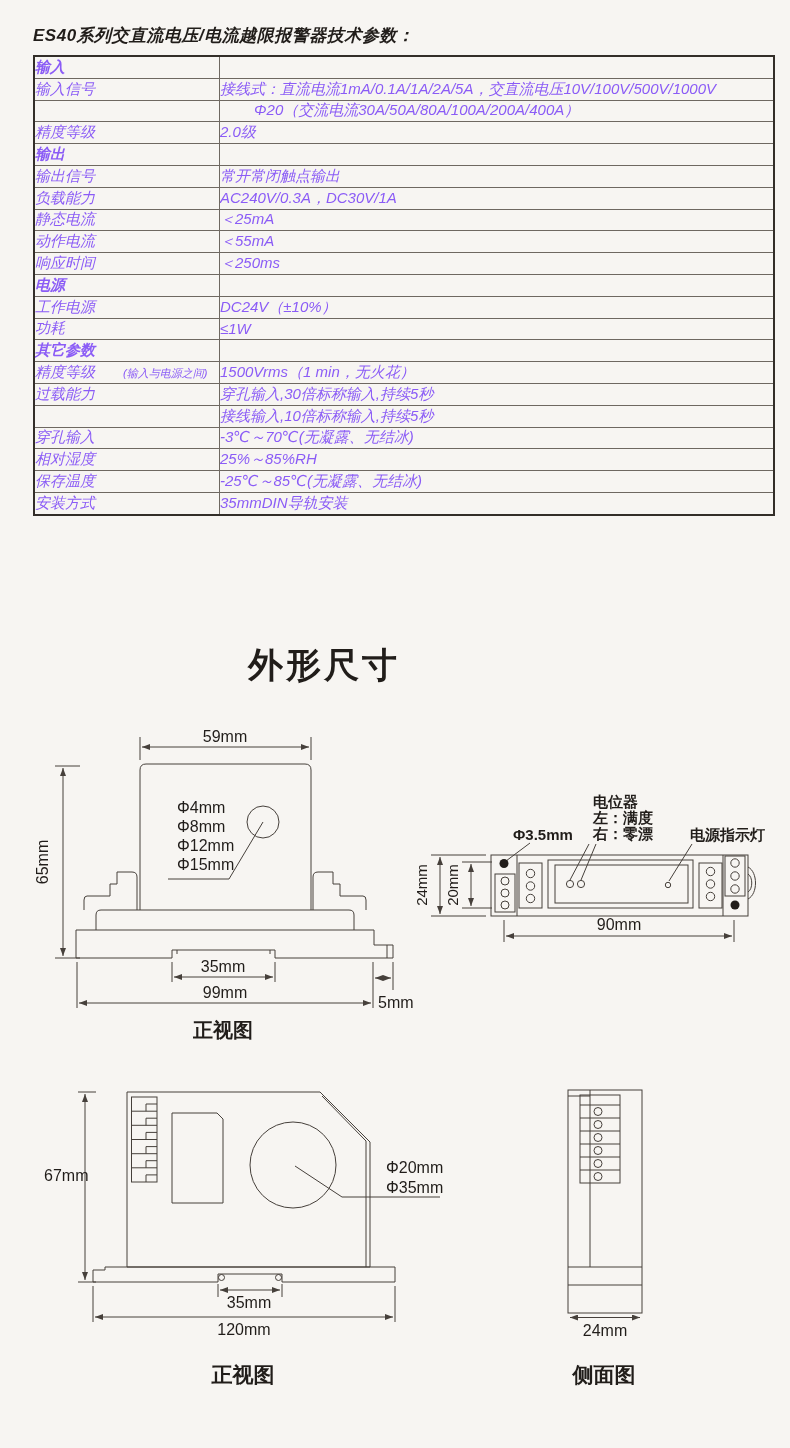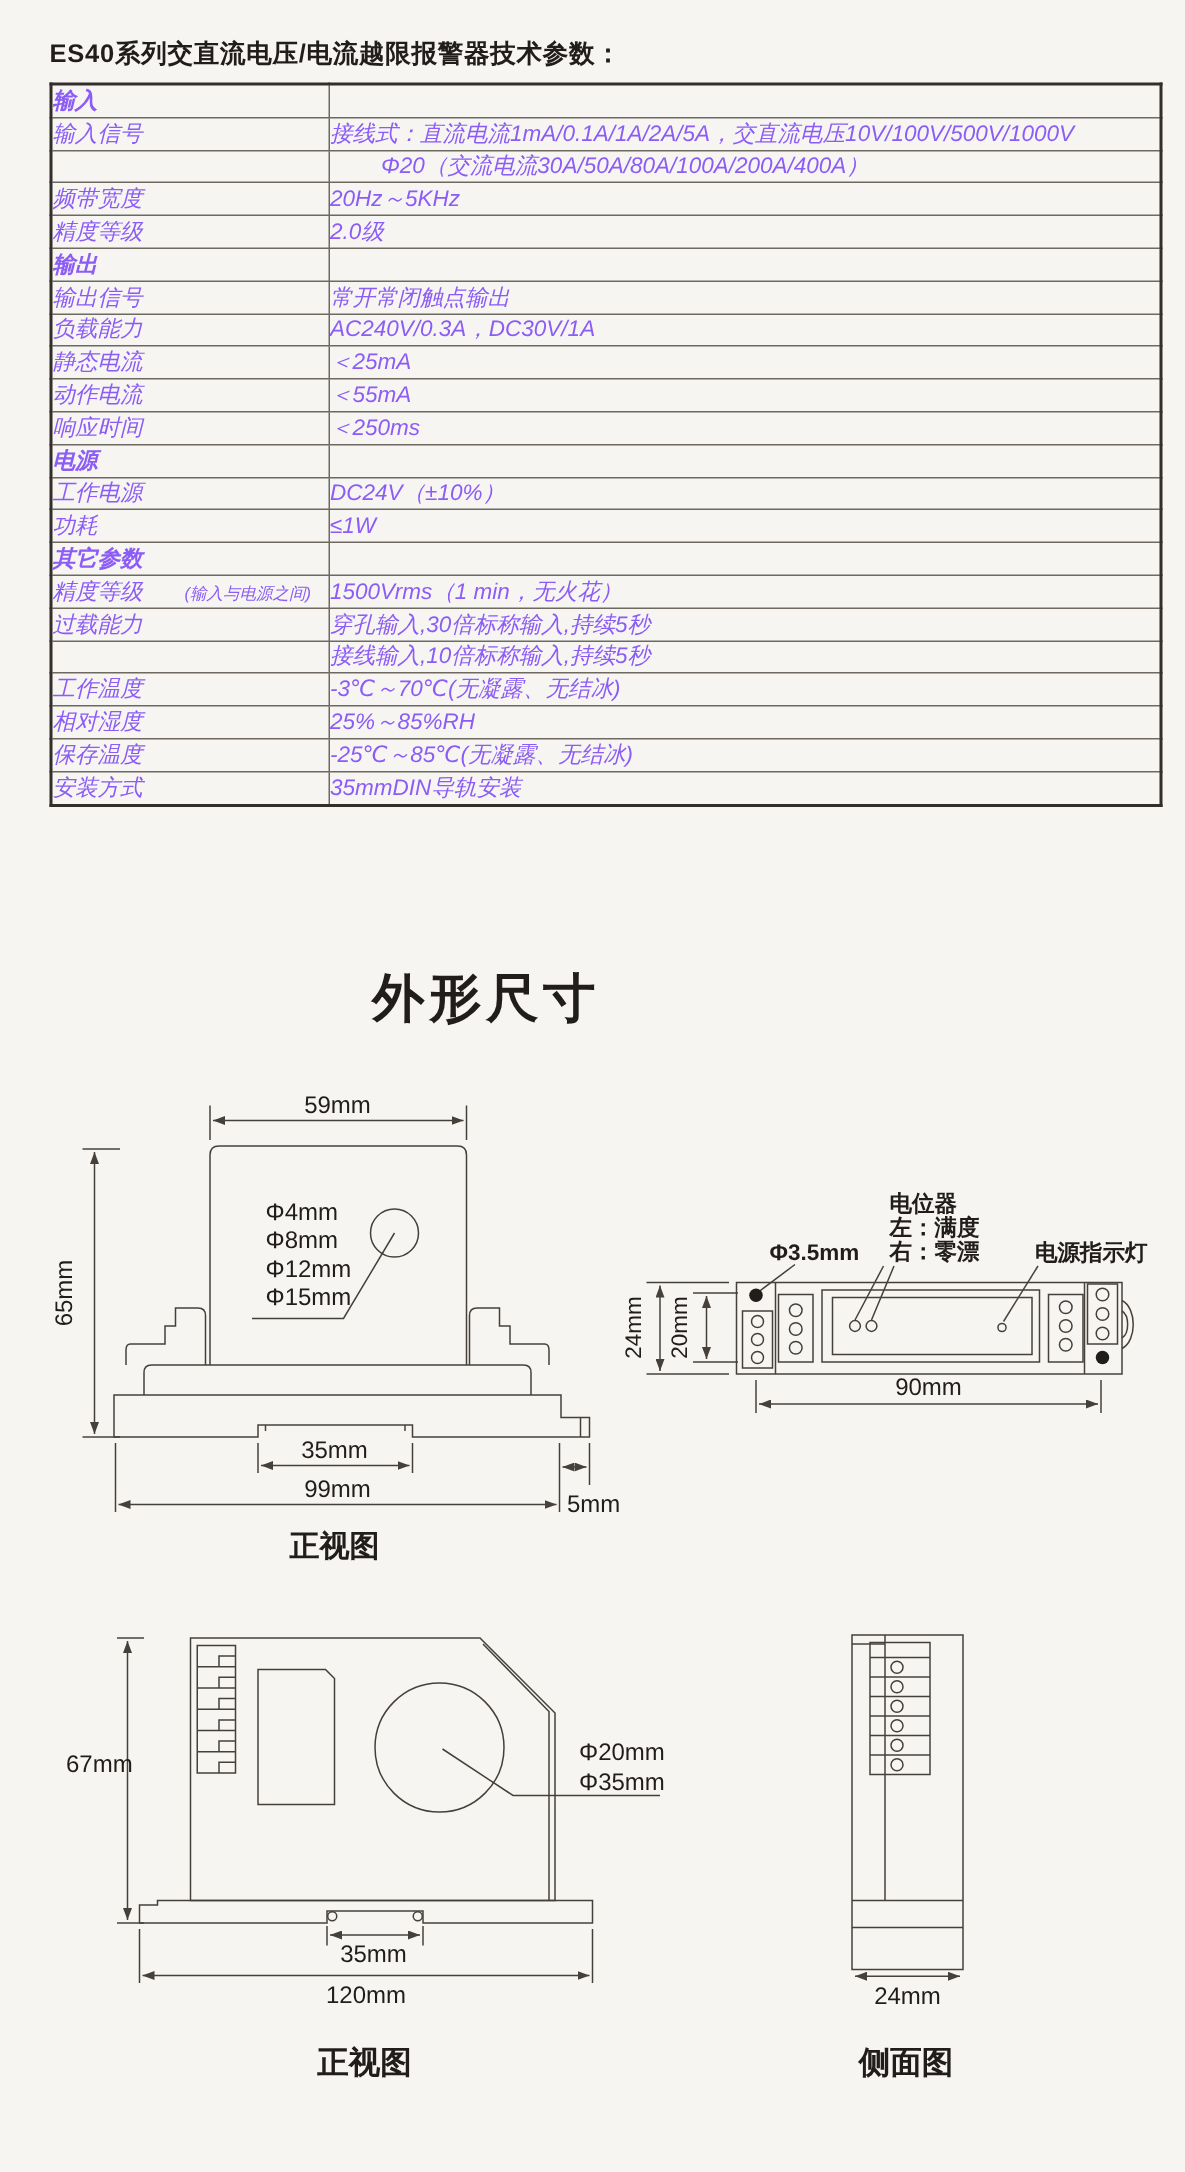--- a/index.html
+++ b/index.html
@@ -1,19 +1,19 @@
 <!DOCTYPE html>
 <html><head>
 <meta charset="utf-8">
 <style>
   html,body{margin:0;padding:0;background:#f7f5f2;}
   .page{position:relative;width:790px;height:1448px;background:#f7f5f2;overflow:hidden;
         font-family:"Liberation Sans","DejaVu Sans",sans-serif;color:#211d1a;}
   .abs{position:absolute;}
-  .doc-title{left:33px;top:24px;font-size:17px;font-weight:bold;letter-spacing:.5px;}
+  .doc-title{left:33px;top:24px;font-size:17px;font-weight:bold;letter-spacing:.5px;font-style:italic;}
   table.spec{position:absolute;left:33px;top:55px;width:742px;border-collapse:collapse;
              table-layout:fixed;border:2px solid #332e29;}
   table.spec td{border:1px solid #6e6861;height:20.8px;padding:0;vertical-align:middle;
                 font-size:15px;color:#8b5cf6;white-space:nowrap;overflow:hidden;font-style:italic;}
   td.c1{width:184px;padding-left:9px;}
   td.c2{padding-left:18px;}
   td.c2.indent{padding-left:34px;}
   tr.hdr td{font-weight:bold;}
   .lbl-small{font-size:11px;margin-left:28px;}
   .section-title{left:0;top:642px;width:648px;text-align:center;font-size:35px;
@@ -42,24 +42,20 @@
         </tr>
     <tr>
           <td class="c1">输入信号</td>
           <td class="c2">接线式：直流电流1mA/0.1A/1A/2A/5A，交直流电压10V/100V/500V/1000V</td>
         </tr>
     <tr>
           <td class="c1"></td>
           <td class="c2 indent">Φ20（交流电流30A/50A/80A/100A/200A/400A）</td>
         </tr>
     <tr>
-          <td class="c1">频带宽度</td>
-          <td class="c2">20Hz～5KHz</td>
-        </tr>
-    <tr>
           <td class="c1">精度等级</td>
           <td class="c2">2.0级</td>
         </tr>
     <tr class="hdr">
           <td class="c1">输出</td>
           <td class="c2"></td>
         </tr>
     <tr>
           <td class="c1">输出信号</td>
           <td class="c2">常开常闭触点输出</td>
@@ -102,21 +98,21 @@
         </tr>
     <tr>
           <td class="c1">过载能力</td>
           <td class="c2">穿孔输入,30倍标称输入,持续5秒</td>
         </tr>
     <tr>
           <td class="c1"></td>
           <td class="c2">接线输入,10倍标称输入,持续5秒</td>
         </tr>
     <tr>
-          <td class="c1">工作温度</td>
+          <td class="c1">穿孔输入</td>
           <td class="c2">-3℃～70℃(无凝露、无结冰)</td>
         </tr>
     <tr>
           <td class="c1">相对湿度</td>
           <td class="c2">25%～85%RH</td>
         </tr>
     <tr>
           <td class="c1">保存温度</td>
           <td class="c2">-25℃～85℃(无凝露、无结冰)</td>
         </tr>

